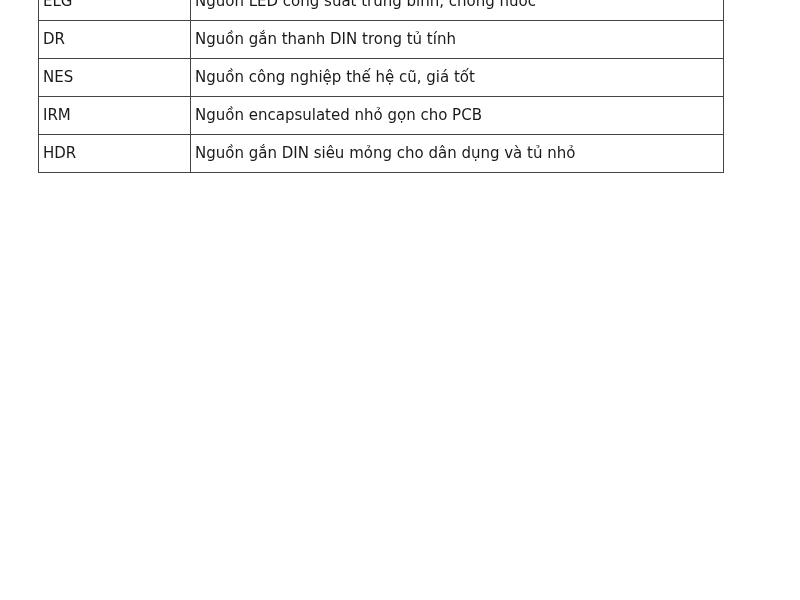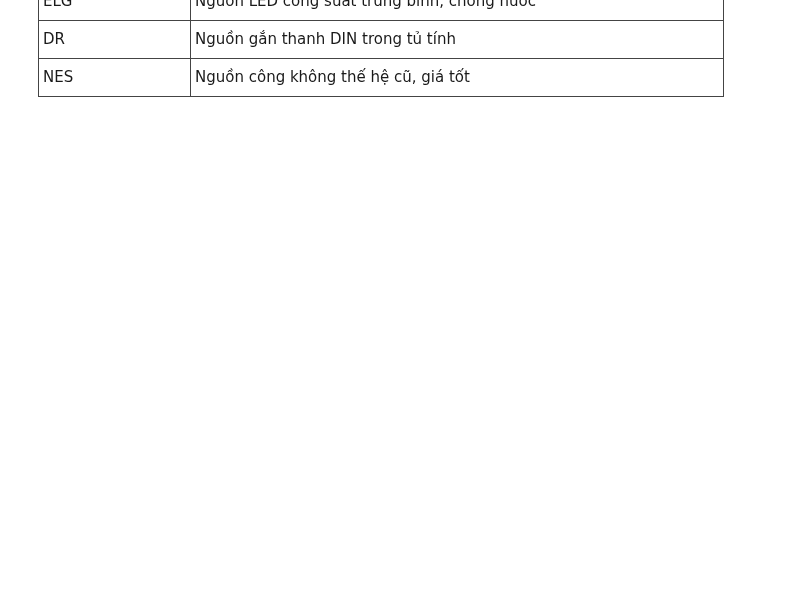--- a/index.html
+++ b/index.html
@@ -45,17 +45,25 @@
       <tr>
         <td class="code">ELG</td>
         <td>Nguồn LED công suất trung bình, chống nước</td>
       </tr>
       <tr>
         <td class="code">DR</td>
         <td>Nguồn gắn thanh DIN trong tủ tính</td>
       </tr>
       <tr>
         <td class="code">NES</td>
-        <td>Nguồn công không thế hệ cũ, giá tốt</td>
+        <td>Nguồn công nghiệp thế hệ cũ, giá tốt</td>
+      </tr>
+      <tr>
+        <td class="code">IRM</td>
+        <td>Nguồn encapsulated nhỏ gọn cho PCB</td>
+      </tr>
+      <tr>
+        <td class="code">HDR</td>
+        <td>Nguồn gắn DIN siêu mỏng cho dân dụng và tủ nhỏ</td>
       </tr>
     </tbody>
   </table>
 </div>
 
 </body></html>

